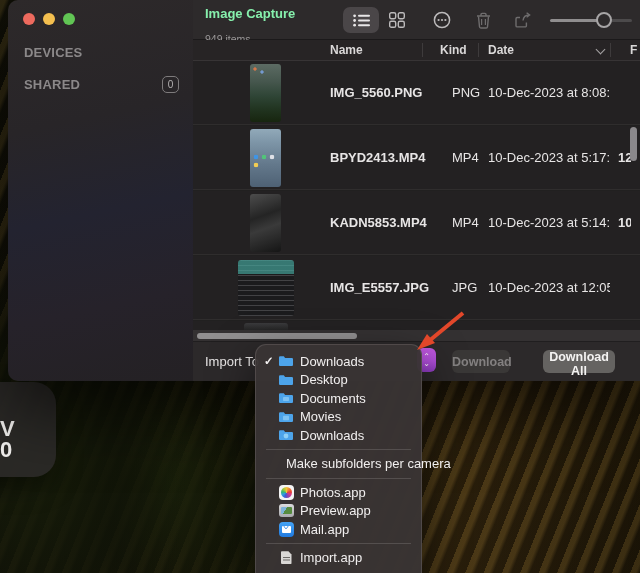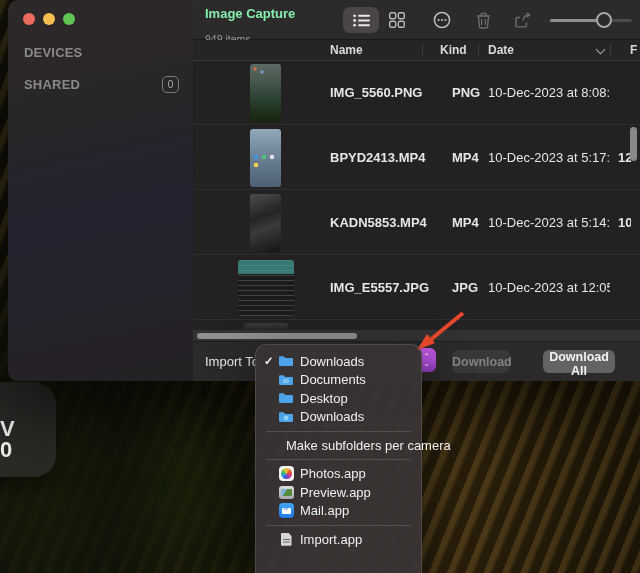--- a/index.html
+++ b/index.html
@@ -68,21 +68,21 @@
   .chev { width:7px; height:7px; border-right:1.6px solid #a5a3a4; border-bottom:1.6px solid #a5a3a4;
     transform:rotate(45deg); display:block; }
 
   
   .tbody { position:relative; flex:0 0 269px; height:269px; background:#212020; overflow:hidden; }
   .row { position:absolute; left:0; right:0; height:64px; border-bottom:1px solid #2f2d2d; background:#232122; }
   .row.r0{top:0;} .row.r1{top:65px;} .row.r2{top:130px;} .row.r3{top:195px;}
   .row.r4{top:260px; height:9px; border-bottom:none;}
   .cell { position:absolute; top:24px; color:#e7e5e5; font-size:13px; white-space:nowrap; }
   .c-name { left:137px; font-weight:700; }
-  .c-kind { left:247px; font-weight:700;padding-left:12px; }
+  .c-kind { left:247px; font-weight:400;padding-left:12px; }
   .c-date { left:295px; width:122px; overflow:hidden; }
   .c-size { left:425px; width:13px; overflow:hidden; font-weight:600; }
   .thumb { position:absolute; left:57px; top:3px; width:31px; height:58px; border-radius:3px; }
   .th1 { background:
       radial-gradient(circle at 5px 5px, rgba(226,120,70,.9) 1.3px, rgba(0,0,0,0) 2px),
       radial-gradient(circle at 12px 8px, rgba(120,160,220,.9) 1.3px, rgba(0,0,0,0) 2px),
       linear-gradient(180deg,#5c6b63 0%,#46574e 30%,#2f4536 55%,#213420 78%,#17250f 100%); }
   .th2 { background:
       radial-gradient(circle at 6px 28px, rgba(60,150,235,.95) 2px, rgba(0,0,0,0) 2.6px),
       radial-gradient(circle at 14px 28px, rgba(80,200,120,.95) 2px, rgba(0,0,0,0) 2.6px),
@@ -293,33 +293,43 @@
           <path d="M1 2.4 Q1 1.3 2.1 1.3 L5.8 1.3 L7.1 2.9 L13.9 2.9 Q15 2.9 15 4 L15 9.9 Q15 11 13.9 11 L2.1 11 Q1 11 1 9.9 Z" fill="#4da4ea"></path>
         </svg>
     </span>
     <span class="lbl">Downloads</span>
   </div>
   <div class="mi">
     <span class="ck"></span>
     <span class="ic">
       <svg width="16" height="12" viewBox="0 0 16 12">
           <path d="M1 2.4 Q1 1.3 2.1 1.3 L5.8 1.3 L7.1 2.9 L13.9 2.9 Q15 2.9 15 4 L15 9.9 Q15 11 13.9 11 L2.1 11 Q1 11 1 9.9 Z" fill="#4da4ea"></path>
+        </svg>
+    </span>
+    <span class="lbl">Desktop</span>
+  </div>
+  <div class="mi">
+    <span class="ck"></span>
+    <span class="ic">
+      <svg width="16" height="12" viewBox="0 0 16 12">
+          <path d="M1 2.4 Q1 1.3 2.1 1.3 L5.8 1.3 L7.1 2.9 L13.9 2.9 Q15 2.9 15 4 L15 9.9 Q15 11 13.9 11 L2.1 11 Q1 11 1 9.9 Z" fill="#4da4ea"></path>
           <rect x="5" y="5" width="6" height="4" rx="0.8" fill="#7fc2f2"></rect>
         </svg>
     </span>
     <span class="lbl">Documents</span>
   </div>
   <div class="mi">
     <span class="ck"></span>
     <span class="ic">
       <svg width="16" height="12" viewBox="0 0 16 12">
           <path d="M1 2.4 Q1 1.3 2.1 1.3 L5.8 1.3 L7.1 2.9 L13.9 2.9 Q15 2.9 15 4 L15 9.9 Q15 11 13.9 11 L2.1 11 Q1 11 1 9.9 Z" fill="#4da4ea"></path>
-        </svg>
-    </span>
-    <span class="lbl">Desktop</span>
+          <rect x="5" y="4.7" width="6" height="4.6" rx="0.8" fill="#7fc2f2"></rect>
+        </svg>
+    </span>
+    <span class="lbl">Movies</span>
   </div>
   <div class="mi">
     <span class="ck"></span>
     <span class="ic">
       <svg width="16" height="12" viewBox="0 0 16 12">
           <path d="M1 2.4 Q1 1.3 2.1 1.3 L5.8 1.3 L7.1 2.9 L13.9 2.9 Q15 2.9 15 4 L15 9.9 Q15 11 13.9 11 L2.1 11 Q1 11 1 9.9 Z" fill="#4da4ea"></path>
           <circle cx="8" cy="7" r="2.4" fill="#8fd0f6"></circle>
         </svg>
     </span>
     <span class="lbl">Downloads</span>

